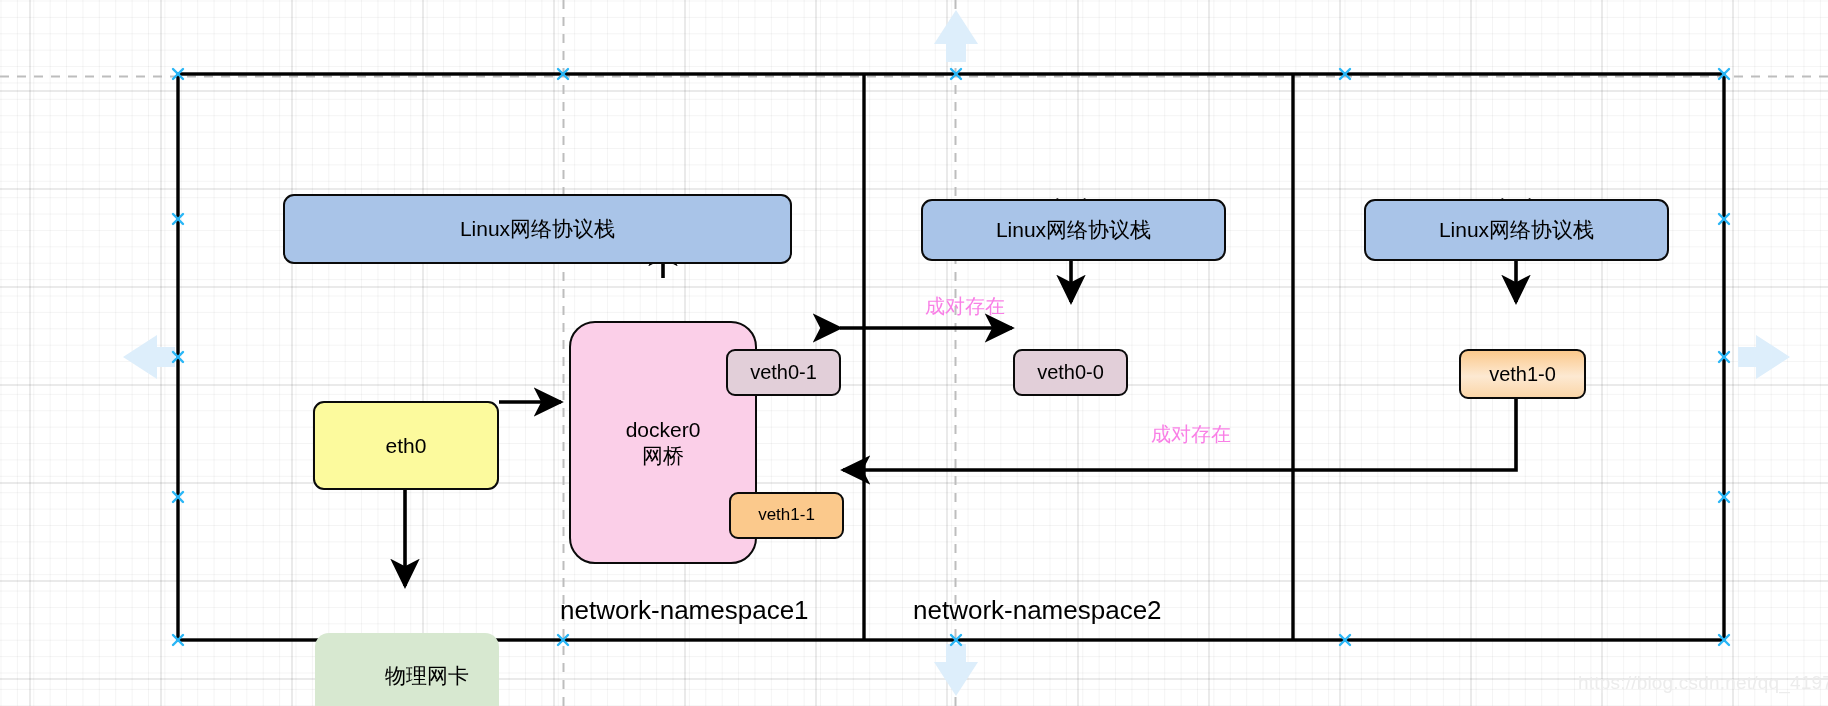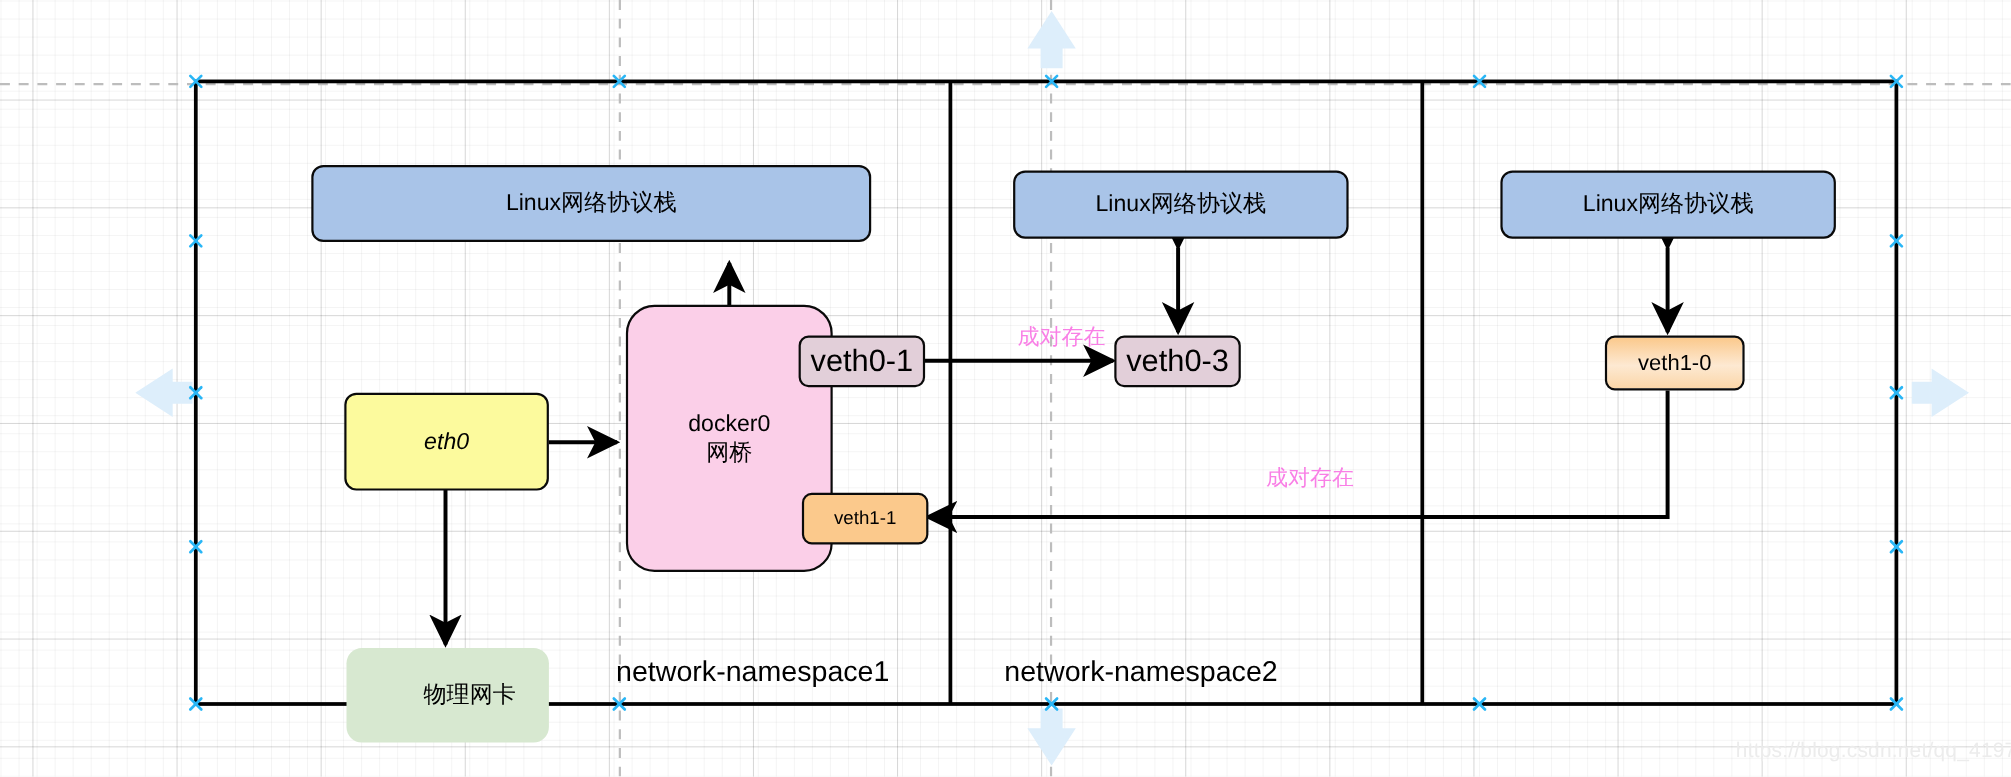--- a/index.html
+++ b/index.html
@@ -17,40 +17,39 @@
       linear-gradient(to bottom, rgba(0,0,0,0.045) 1px, transparent 1px),
       linear-gradient(to right, rgba(0,0,0,0.16) 1px, transparent 1px),
       linear-gradient(to bottom, rgba(0,0,0,0.16) 1px, transparent 1px);
     background-size:16.4px 16.4px,16.4px 16.4px,131px 98px,131px 98px;
     background-position:0.5px 0.5px,0.5px 0.5px,29.5px 0.5px,29.5px -7.5px;
   }
   svg.layer{position:absolute;left:0;top:0;width:1828px;height:706px;}
   .node{
     position:absolute;box-sizing:border-box;
     display:flex;align-items:center;justify-content:center;
-    text-align:center;line-height:1.22;color:#000;
+    text-align:center;line-height:1.22;color:#000;margin-top:44px;
   }
   .stack{
     background:#a9c4e8;border:2.6px solid #0a0a0a;border-radius:11px;
     font-size:21px;
   }
   .bridge{
     background:#fbcfe8;border:2.6px solid #0a0a0a;border-radius:26px;
     font-size:21px;flex-direction:column;
   }
   .eth{
     background:#fcfa9d;border:2.6px solid #0a0a0a;border-radius:11px;
     font-size:21px;
-    font-style:italic;
   }
   .nic{
     background:#d7e8d0;border:none;border-radius:14px;font-size:21px;padding-left:40px;
   }
   .veth-mauve{
-    background:#e2cfd9;border:2.6px solid #0a0a0a;border-radius:9px;font-size:28px;
+    background:#e2cfd9;border:2.6px solid #0a0a0a;border-radius:9px;font-size:20px;
   }
   .veth-orange{
     background:linear-gradient(to bottom,#fbc98c 0%,#fde9d2 55%,#fbd6a8 100%);
     border:2.6px solid #0a0a0a;border-radius:9px;font-size:20px;
   }
   .veth-orange-flat{
     background:#fbc98c;border:2.6px solid #0a0a0a;border-radius:9px;font-size:17px;
   }
   .nslabel{
     position:absolute;font-size:26px;color:#000;white-space:nowrap;
@@ -227,21 +226,21 @@
 
   <div class="node veth-mauve" style="left:726px;top:305px;width:115px;height:47px;">
     <span>veth0-1</span>
   </div>
 
   <div class="node veth-orange-flat" style="left:729px;top:448px;width:115px;height:47px;">
     <span>veth1-1</span>
   </div>
 
   <div class="node veth-mauve" style="left:1013px;top:305px;width:115px;height:47px;">
-    <span>veth0-3</span>
+    <span>veth0-0</span>
   </div>
 
   <div class="node veth-orange" style="left:1459px;top:305px;width:127px;height:50px;">
     <span>veth1-0</span>
   </div>
 
   <div class="pairlabel" style="left:879px;top:293px;">成对存在</div>
 
   <div class="pairlabel" style="left:1105px;top:421px;">成对存在</div>
 

